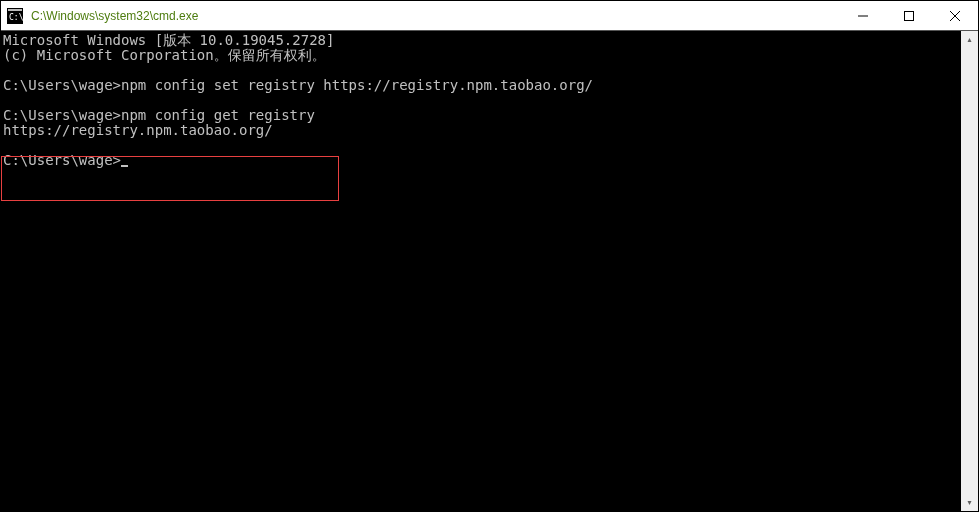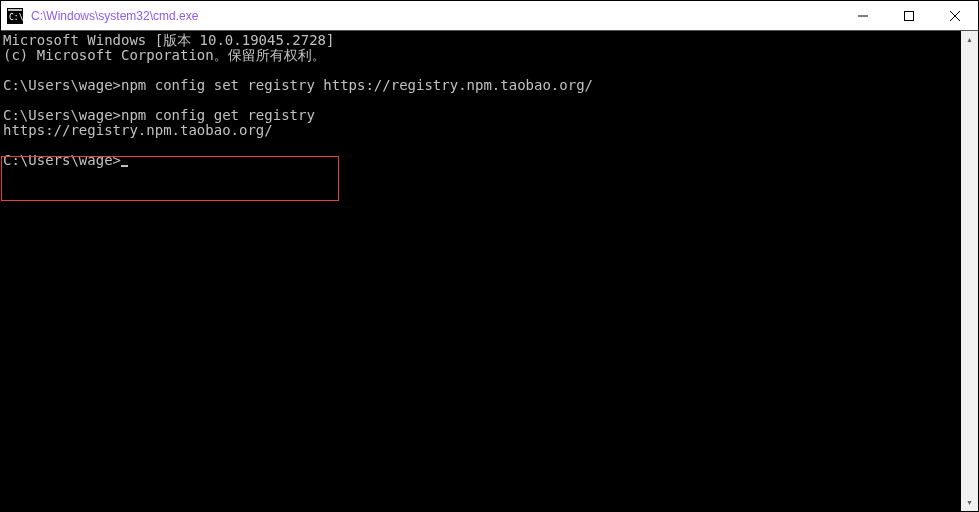--- a/index.html
+++ b/index.html
@@ -31,21 +31,21 @@
       align-items: center;
       justify-content: center;
     }
     .titlebar-icon svg {
       width: 16px;
       height: 16px;
     }
     .titlebar-text {
       flex: 1;
       font-size: 12px;
-      color: #8b5cf6;
+      color: #4d7c0f;
       padding-left: 2px;
     }
     .titlebar-controls {
       display: flex;
       height: 100%;
     }
     .titlebar-btn {
       width: 46px;
       height: 100%;
       display: flex;

